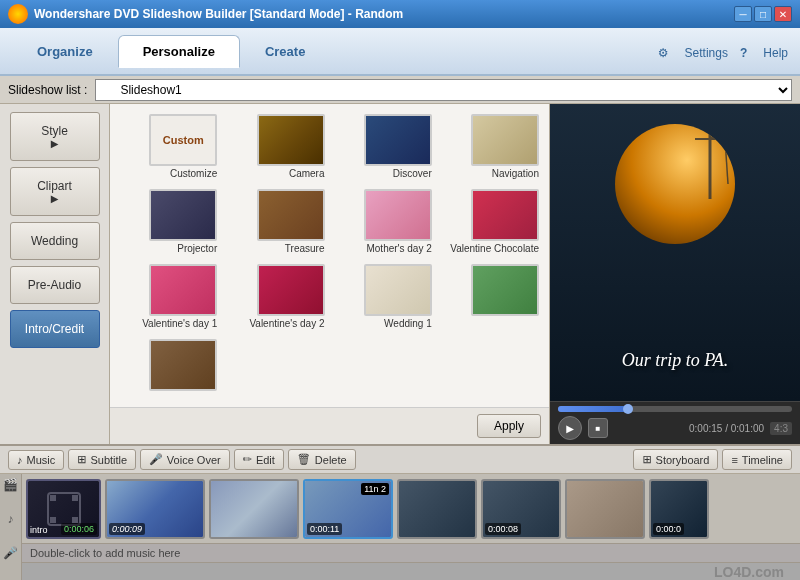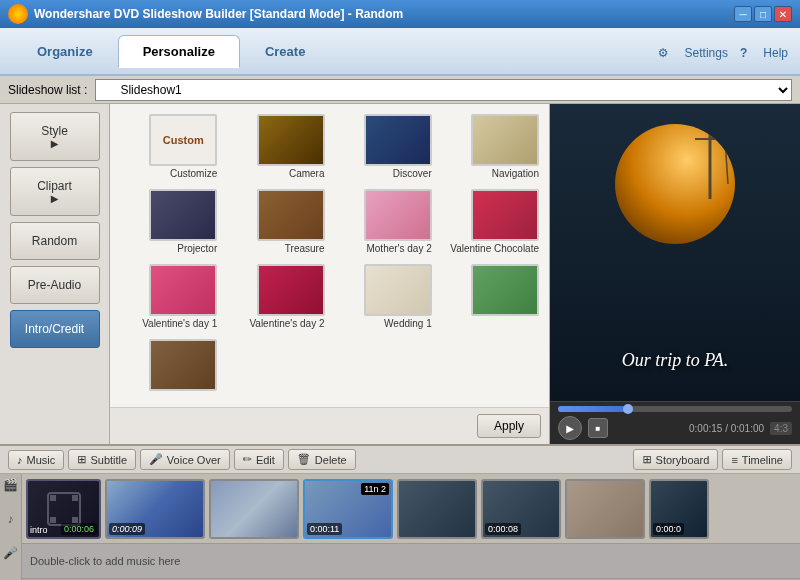--- a/index.html
+++ b/index.html
@@ -457,21 +457,21 @@
       position: absolute;
       bottom: 2px; right: 2px;
       font-size: 9px;
       color: #6adf6a;
       background: rgba(0,0,0,0.5);
       padding: 1px 3px;
       border-radius: 2px;
     }
 
     .tl-music-row {
-      height: 35px;
+      height: 19px;
       background: #b0acac;
       display: flex;
       align-items: center;
       padding: 0 8px;
       font-size: 11px;
       color: #444;
       border-bottom: 1px solid #a0988c;
       cursor: pointer;
     }
     .tl-voice-row {
@@ -544,21 +544,21 @@
   <div id="left-panel">
     <div class="left-btn">
       <span>Style</span>
       <span class="arrow">▶</span>
     </div>
     <div class="left-btn">
       <span>Clipart</span>
       <span class="arrow">▶</span>
     </div>
     <div class="left-btn">
-      <span>Random</span>
+      <span>Wedding</span>
     </div>
     <div class="left-btn">
       <span>Pre-Audio</span>
     </div>
     <div class="left-btn active">
       <span>Intro/Credit</span>
     </div>
   </div>
 
   <div id="center-panel">

